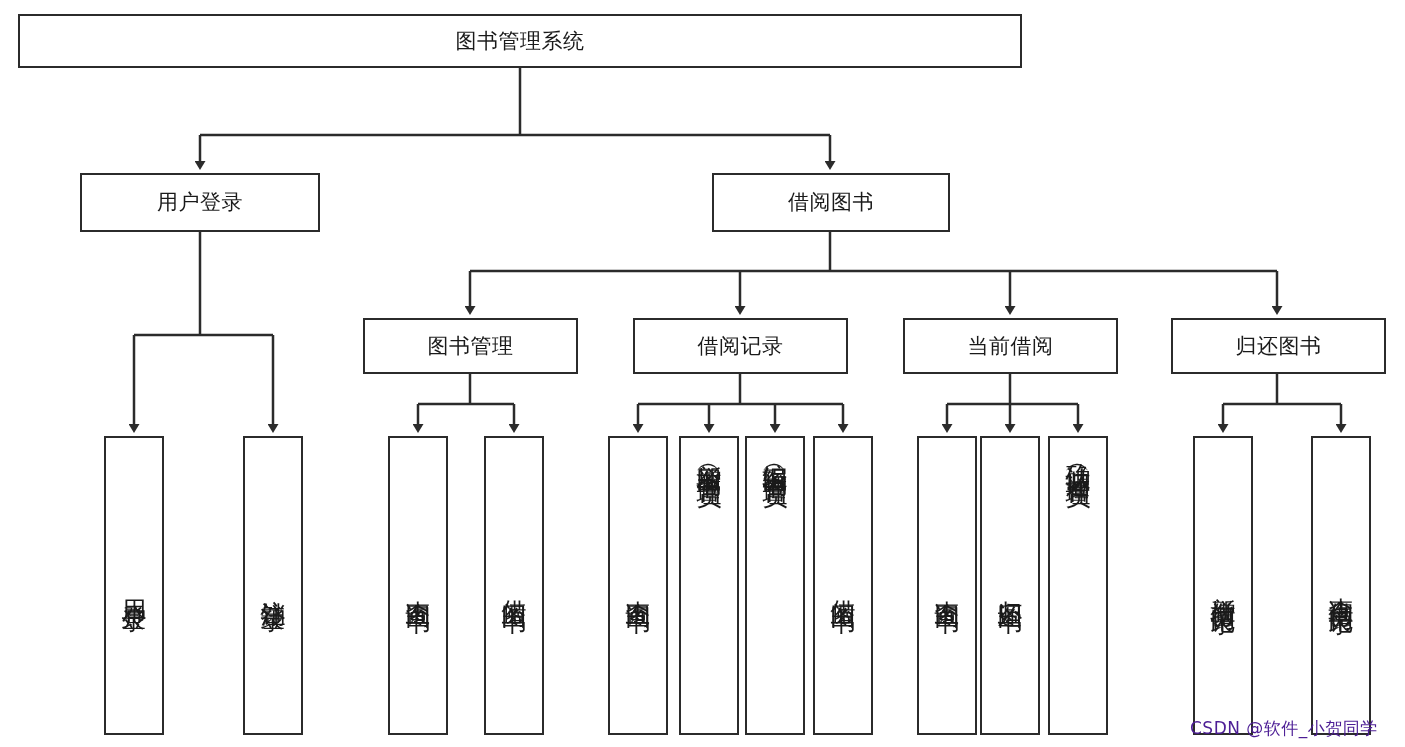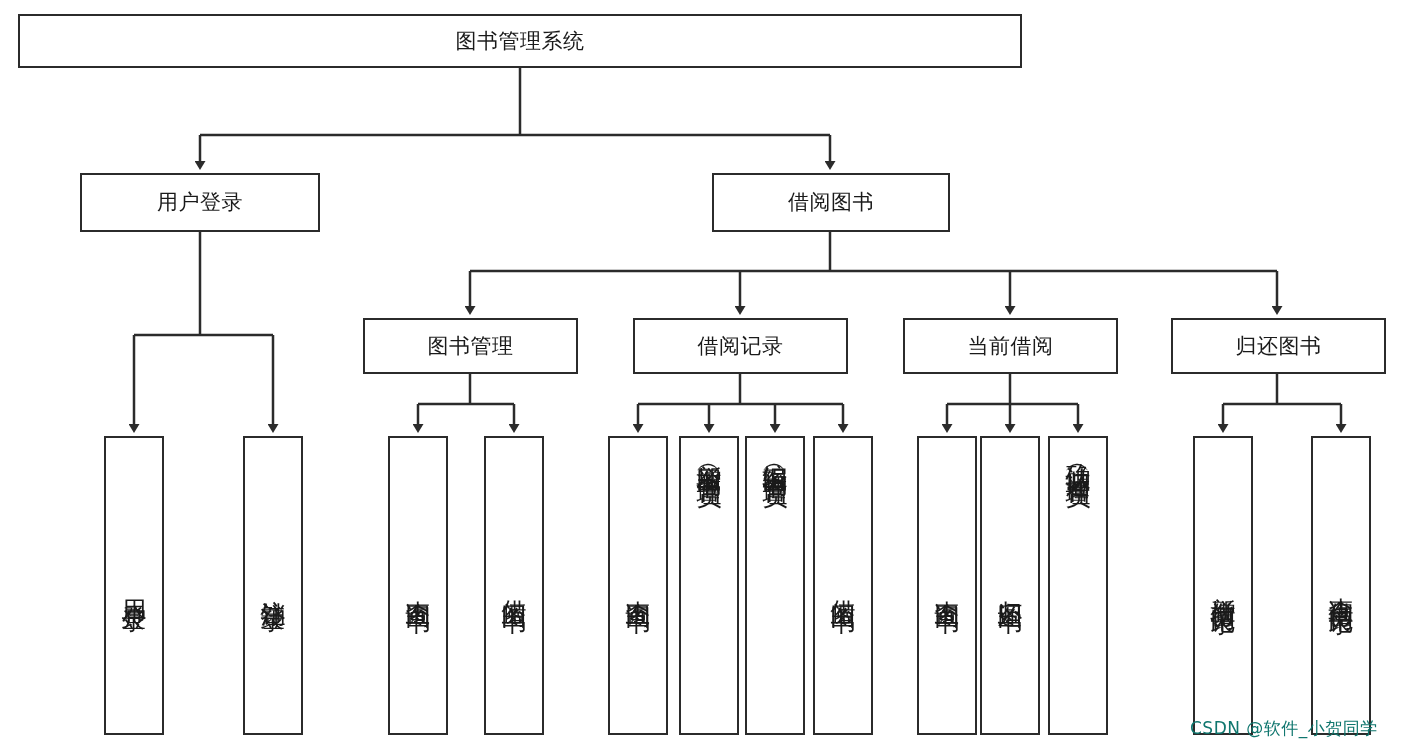--- a/index.html
+++ b/index.html
@@ -57,21 +57,21 @@
     line-height: 1;
     white-space: nowrap;
   }
   .node.vert.mid {
     align-items: center;
     padding-top: 0;
   }
   .watermark {
     position: absolute;
     font-size: 17px;
-    color: #0f766e;
+    color: #4c1d95;
     white-space: nowrap;
     letter-spacing: 0.5px;
   }
 </style>
 </head>
 <body>
 
 <div id="canvas">
 
   <svg class="wires" viewBox="0 0 1405 747">

